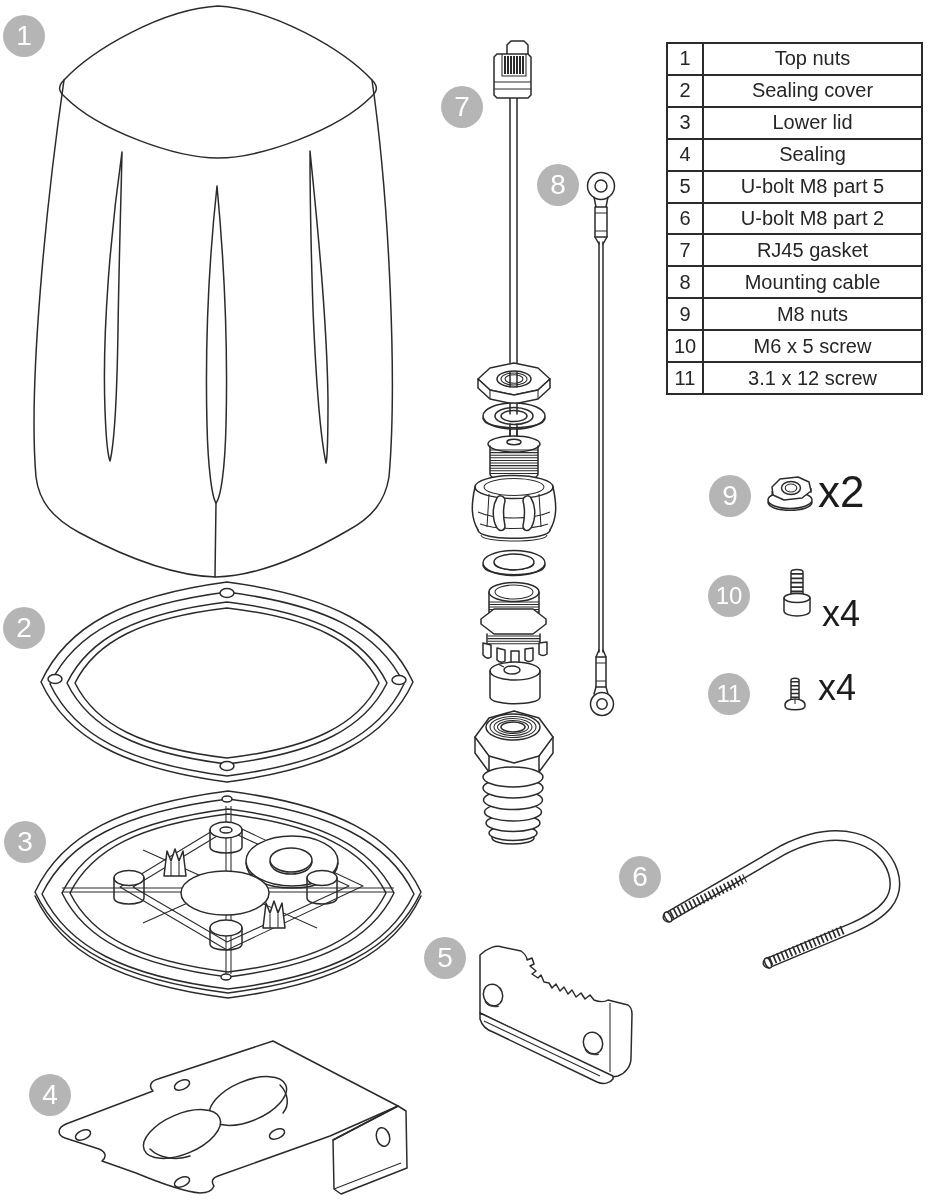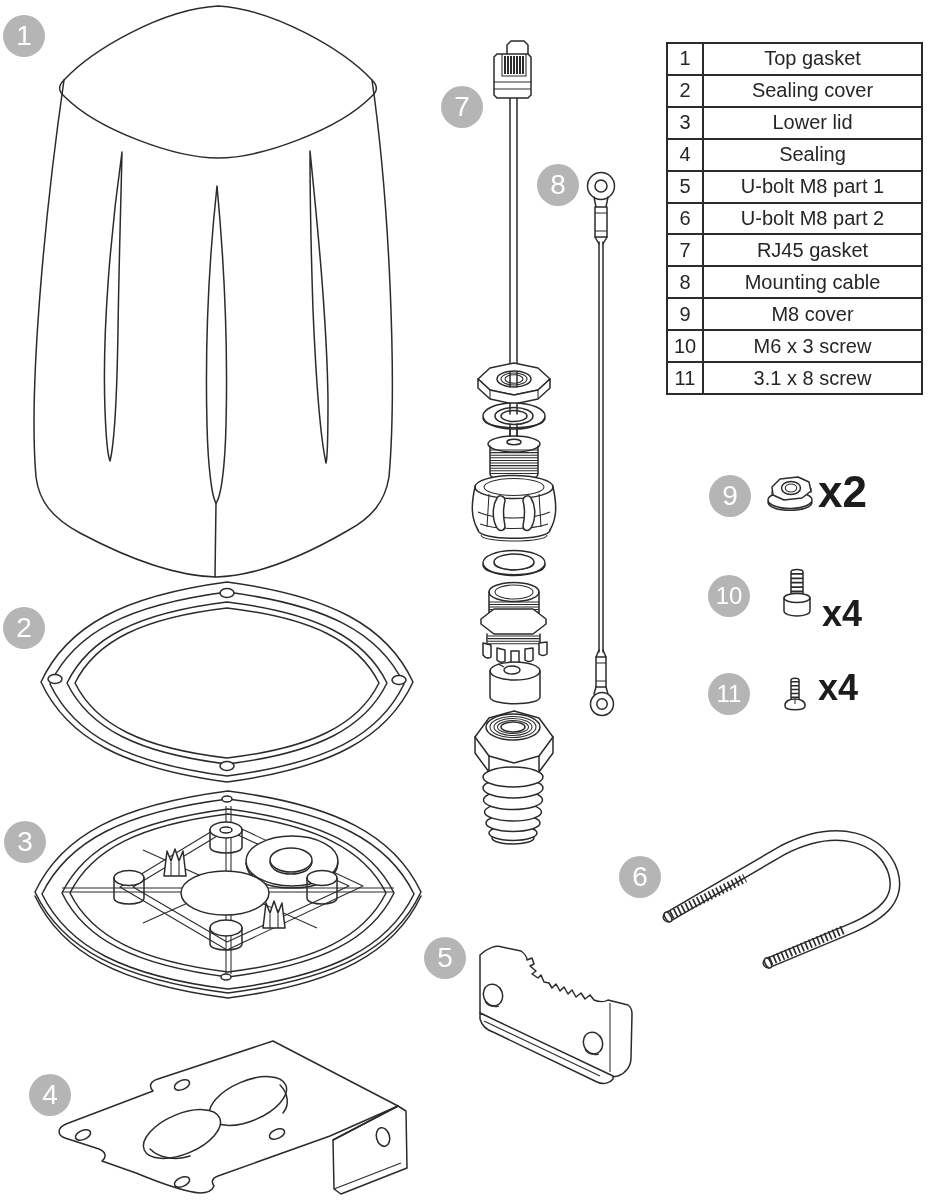--- a/index.html
+++ b/index.html
@@ -13,21 +13,21 @@
   svg.art .pin{stroke-width:2;stroke-linecap:butt;}
   svg.art .rod{stroke-width:11;}
   svg.art .rodcore{stroke:#ffffff;stroke-width:8;}
   svg.art .thr9{stroke-width:9;stroke-dasharray:1.7 2.6;stroke-linecap:butt;}
   svg.art .thr12{stroke-width:12;stroke-dasharray:1.8 2.6;stroke-linecap:butt;}
   svg.art .thr8{stroke-width:8;stroke-dasharray:1.5 2.4;stroke-linecap:butt;}
   .badge{position:absolute;width:42px;height:42px;border-radius:50%;
     background:var(--badge,#b5b5b5);color:#fff;display:flex;align-items:center;justify-content:center;
     font-size:28px;line-height:1;user-select:none;}
   .badge.two{font-size:24px;}
-  .qty{position:absolute;color:var(--text,#1c1c1c);font-weight:700;line-height:1;}
+  .qty{position:absolute;color:var(--text,#1c1c1c);font-weight:400;line-height:1;}
   table.parts{position:absolute;left:666px;top:42px;width:257px;height:353px;
     border-collapse:collapse;table-layout:fixed;color:#262626;font-size:20px;}
   table.parts td{border:2px solid #2b2b2b;text-align:center;padding:0;white-space:nowrap;overflow:hidden;}
   table.parts td.num{width:34px;}
 </style>
 </head>
 <body>
 
 <div class="canvas">
 
@@ -236,61 +236,61 @@
     <path d="M791,680 L791,701 M799,680 L799,701 M791,680 C791,677.5 799,677.5 799,680"></path>
     <path class="f" d="M785,705 C785,697 805,697 805,705 L805,706 C805,711 785,711 785,706 Z"></path>
     <path class="thin" d="M795,699 L795,704"></path>
   </g>
 </svg>
 
   <table class="parts">
     <tbody>
         <tr>
           <td class="num">1</td>
-          <td>Top gasket</td>
+          <td>Top nuts</td>
         </tr>
     <tr>
           <td class="num">2</td>
           <td>Sealing cover</td>
         </tr>
     <tr>
           <td class="num">3</td>
           <td>Lower lid</td>
         </tr>
     <tr>
           <td class="num">4</td>
           <td>Sealing</td>
         </tr>
     <tr>
           <td class="num">5</td>
-          <td>U-bolt M8 part 1</td>
+          <td>U-bolt M8 part 5</td>
         </tr>
     <tr>
           <td class="num">6</td>
           <td>U-bolt M8 part 2</td>
         </tr>
     <tr>
           <td class="num">7</td>
           <td>RJ45 gasket</td>
         </tr>
     <tr>
           <td class="num">8</td>
           <td>Mounting cable</td>
         </tr>
     <tr>
           <td class="num">9</td>
-          <td>M8 cover</td>
+          <td>M8 nuts</td>
         </tr>
     <tr>
           <td class="num">10</td>
-          <td>M6 x 3 screw</td>
+          <td>M6 x 5 screw</td>
         </tr>
     <tr>
           <td class="num">11</td>
-          <td>3.1 x 8 screw</td>
+          <td>3.1 x 12 screw</td>
         </tr>
   </tbody>
     </table>
 
   <div class="badge" style="left:3px;top:15px">
       <span>1</span>
     </div>
   <div class="badge" style="left:3px;top:607px">
       <span>2</span>
     </div>

